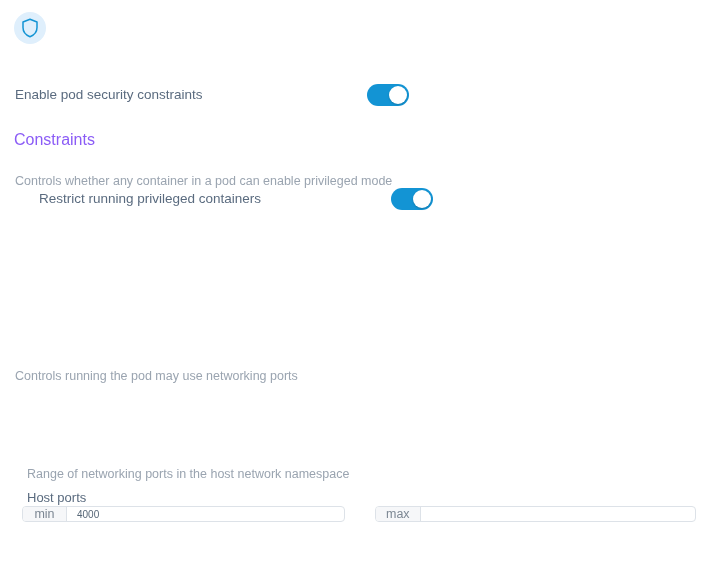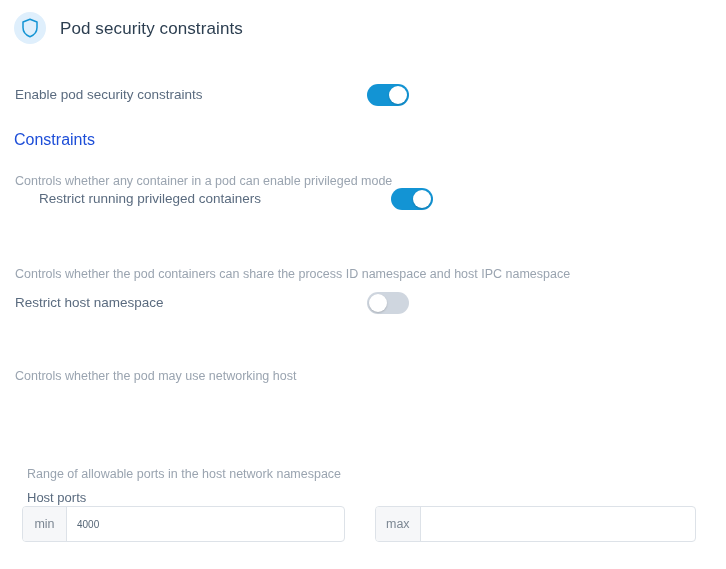--- a/index.html
+++ b/index.html
@@ -69,21 +69,21 @@
   }
   .row-label.indent {
     left: 27px;
   }
 
   
   .section-heading {
     position: absolute;
     left: 14px;
     font-size: 16px;
-    color: #1d4ed8;
+    color: #8b5cf6;
     line-height: 1;
     white-space: nowrap;
   }
 
   
   .desc {
     position: absolute;
     left: 15px;
     font-size: 12.5px;
     color: #9aa4b0;
@@ -120,21 +120,21 @@
   }
   .toggle.on .knob {
     left: 22px;
   }
 
   
   .input-group {
     position: absolute;
     display: flex;
     align-items: stretch;
-    height: 36px;
+    height: 16px;
     border: 1px solid #dde2e8;
     border-radius: 4px;
     background: #ffffff;
     box-sizing: border-box;
     overflow: hidden;
   }
   .input-prefix {
     display: flex;
     align-items: center;
     justify-content: center;
@@ -163,52 +163,44 @@
 <body>
 
 <div class="page">
 
   <div class="header">
     <span class="header-icon-wrap">
       <svg width="18" height="20" viewBox="0 0 18 20" fill="none" aria-hidden="true">
         <path d="M9 1.2 L16 4 V9.6 C16 14.1 13.1 17.2 9 18.8 C4.9 17.2 2 14.1 2 9.6 V4 Z" stroke="#1394d4" stroke-width="1.5" fill="none" stroke-linejoin="round"></path>
       </svg>
     </span>
-    <span class="header-title">Pod security constraints</span>
   </div>
 
   <div class="row" style="top:84px;">
     <span class="row-label">Enable pod security constraints</span>
     <span class="toggle on" style="left:367px;">
       <span class="knob"></span>
     </span>
   </div>
 
   <div class="section-heading" style="top:132px;">Constraints</div>
 
   <div class="desc" style="top:175px;">Controls whether any container in a pod can enable privileged mode</div>
   <div class="row" style="top:188px;margin-left:24px;">
     <span class="row-label">Restrict running privileged containers</span>
     <span class="toggle on">
       <span class="knob"></span>
     </span>
   </div>
 
-  <div class="desc" style="top:268px;">Controls whether the pod containers can share the process ID namespace and host IPC namespace</div>
-  <div class="row" style="top:292px;">
-    <span class="row-label">Restrict host namespace</span>
-    <span class="toggle">
-      <span class="knob"></span>
-    </span>
-  </div>
-
-  <div class="desc" style="top:370px;">Controls whether the pod may use networking host</div>
-
-
-  <div class="desc indent" style="top:468px;">Range of allowable ports in the host network namespace</div>
+
+  <div class="desc" style="top:370px;">Controls running the pod may use networking ports</div>
+
+
+  <div class="desc indent" style="top:468px;">Range of networking ports in the host network namespace</div>
   <div class="row-label indent" style="position:absolute; top:491px; font-size:13px;">Host ports</div>
 
   <div class="input-group" style="left:22px; top:506px; width:323px;">
     <span class="input-prefix">min</span>
     <input class="input-field" type="text" value="4000" style="">
   </div>
 
   <div class="input-group" style="left:375px; top:506px; width:321px;">
     <span class="input-prefix">max</span>
   </div>

